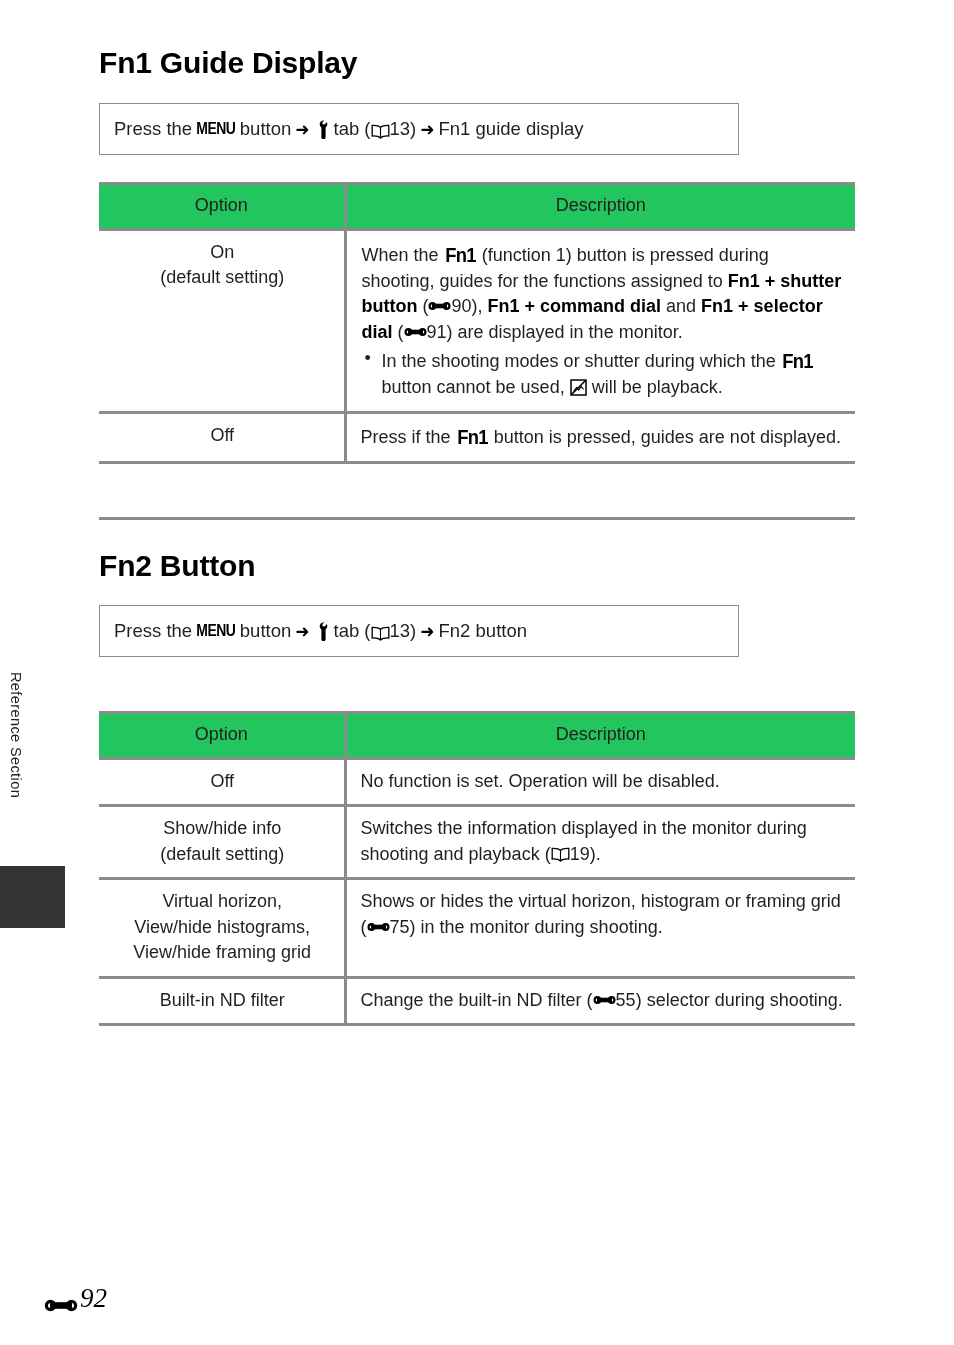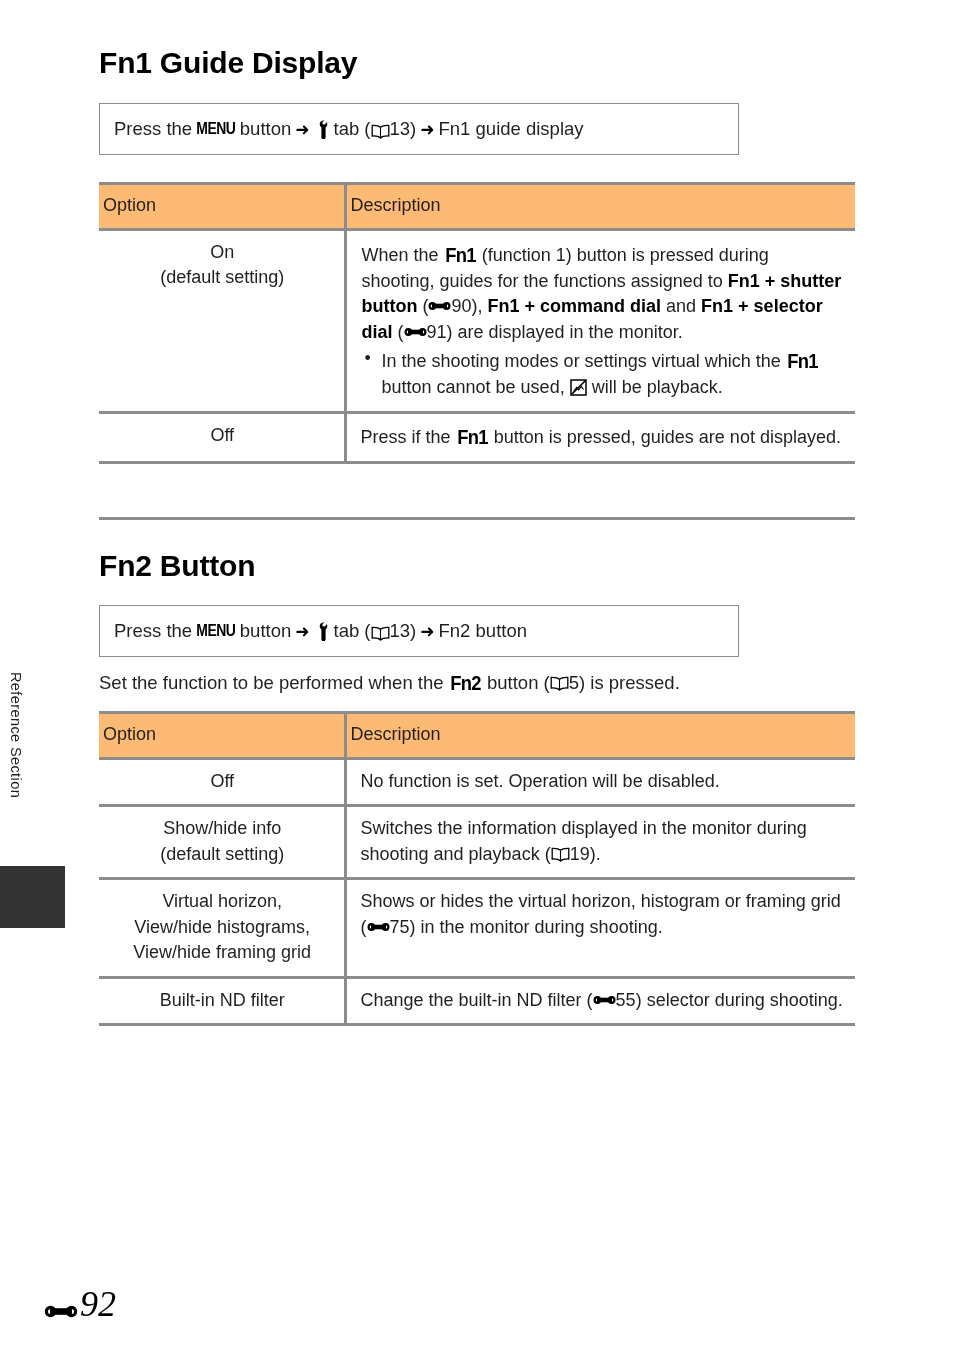--- a/index.html
+++ b/index.html
@@ -168,22 +168,22 @@
   table.opt-table td {
     border-top: 3px solid #8c8c8c;
     border-bottom: 3px solid #8c8c8c;
     vertical-align: top;
     padding: 9px 12px 10px 14px;
     color: #231f20;
     font-weight: normal;
     line-height: 1.42;
   }
   table.opt-table th {
-    background: #fdba74;
-    text-align: left;
+    background: #22c55e;
+    text-align: center;
     font-size: 18px;
     padding: 8px 4px 9px;
     vertical-align: middle;
   }
   table.opt-table .c-opt {
     width: 246px;
     border-right: 3px solid #8c8c8c;
   }
   table.opt-table td.c-opt { font-size: 18px; text-align: center; }
   table.opt-table td.c-desc { font-size: 18px; }
@@ -227,21 +227,21 @@
     left: 44px;
     top: 1283px;
     font-size: 26px;
     font-style: italic;
     font-weight: bold;
     color: #000;
     display: flex;
     align-items: center;
     gap: 2px;
   }
-  .folio .num { font-family: "Liberation Serif", serif; font-style: italic; font-weight: normal; font-size: 36px; }
+  .folio .num { font-family: "Liberation Serif", serif; font-style: italic; font-weight: normal; font-size: 27px; }
 </style>
 </head>
 <body>
 
 <div class="side-rail">
   <div class="running-head">Reference Section</div>
   <div class="thumb-tab"></div>
 </div>
 
 <div class="page">
@@ -289,21 +289,21 @@
                   <rect x="4" y="3.7" width="15" height="4.6" fill="#000"></rect>
                 </svg></span><span>90</span><span>), </span><b>Fn1 + command dial</b><span> and </span><b>Fn1 + selector dial</b><span> (</span><span class="dumbbell-icon"><svg viewBox="0 0 23 12" width="23" height="12">
                   <circle cx="4.4" cy="6" r="3.9" fill="#000"></circle>
                   <circle cx="4.4" cy="6" r="1.7" fill="#fff"></circle>
                   <circle cx="18.6" cy="6" r="3.9" fill="#000"></circle>
                   <circle cx="18.6" cy="6" r="1.7" fill="#fff"></circle>
                   <rect x="4" y="3.7" width="15" height="4.6" fill="#000"></rect>
                 </svg></span><span>91</span><span>) are displayed in the monitor.</span>
           </p>
           <ul class="desc-list">
-            <li><span>In the shooting modes or settings virtual which the </span><span class="fn-glyph">Fn1</span><span> button cannot be used, </span><span class="nopict-icon"><svg viewBox="0 0 17 17" width="17" height="17">
+            <li><span>In the shooting modes or shutter during which the </span><span class="fn-glyph">Fn1</span><span> button cannot be used, </span><span class="nopict-icon"><svg viewBox="0 0 17 17" width="17" height="17">
                     <rect x="1" y="1" width="15" height="15" fill="none" stroke="#000" stroke-width="1.5"></rect>
                     <path d="M3.5 12.5l3.2-4 2 2.4 2.6-3.4 2.2 3" fill="none" stroke="#000" stroke-width="1.2"></path>
                     <line x1="1.5" y1="15.5" x2="15.5" y2="1.5" stroke="#000" stroke-width="1.6"></line>
                   </svg></span><span> will be playback.</span>
             </li>
           </ul>
         </td>
       </tr>
       <tr>
         <td class="c-opt">Off</td>
@@ -329,25 +329,20 @@
       <span class="book-icon"><svg viewBox="0 0 19 15" width="19" height="15">
           <path fill="none" stroke="#000" stroke-width="1.3" d="M9.5 3.4C8 1.9 5.2 1.2 1.2 1.4v10.6c4-0.2 6.8 0.5 8.3 2 1.5-1.5 4.3-2.2 8.3-2V1.4c-4-0.2-6.8 0.5-8.3 2z"></path>
           <line x1="9.5" y1="3.4" x2="9.5" y2="14" stroke="#000" stroke-width="1.1"></line>
         </svg></span>
       <span class="seg">13</span>
       <span class="seg">) </span>
       <span class="arrow-glyph">➜</span>
       <span class="seg">Fn2 button</span>
   </div>
 
-  <div class="lead-text"><span>Set the function to be performed when the </span><span class="fn-glyph">Fn2</span><span> button (</span><span class="book-icon"><svg viewBox="0 0 19 15" width="19" height="15">
-          <path fill="none" stroke="#000" stroke-width="1.3" d="M9.5 3.4C8 1.9 5.2 1.2 1.2 1.4v10.6c4-0.2 6.8 0.5 8.3 2 1.5-1.5 4.3-2.2 8.3-2V1.4c-4-0.2-6.8 0.5-8.3 2z"></path>
-          <line x1="9.5" y1="3.4" x2="9.5" y2="14" stroke="#000" stroke-width="1.1"></line>
-        </svg></span><span>5</span><span>) is pressed.</span>
-  </div>
 
   <table class="opt-table table-2">
     <thead>
       <tr>
         <th class="c-opt">Option</th>
         <th class="c-desc">Description</th>
       </tr>
     </thead>
     <tbody>
       <tr>

